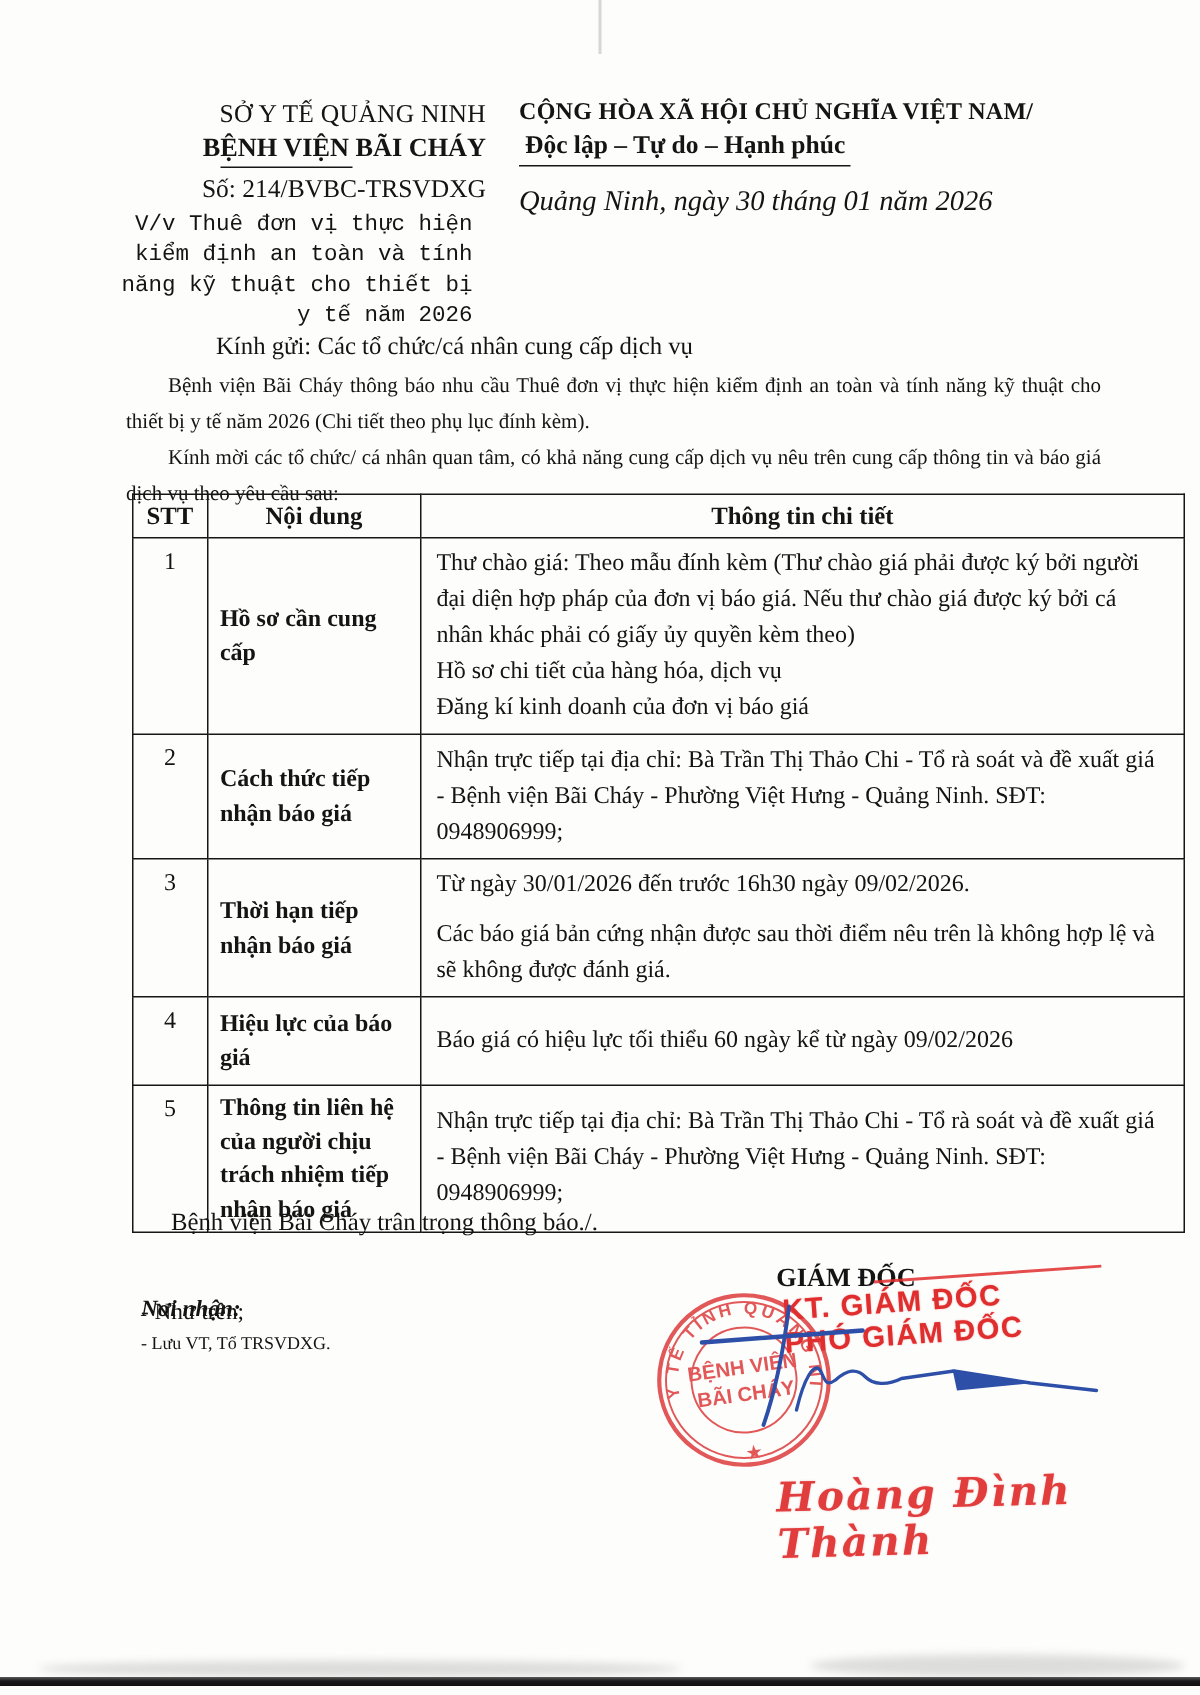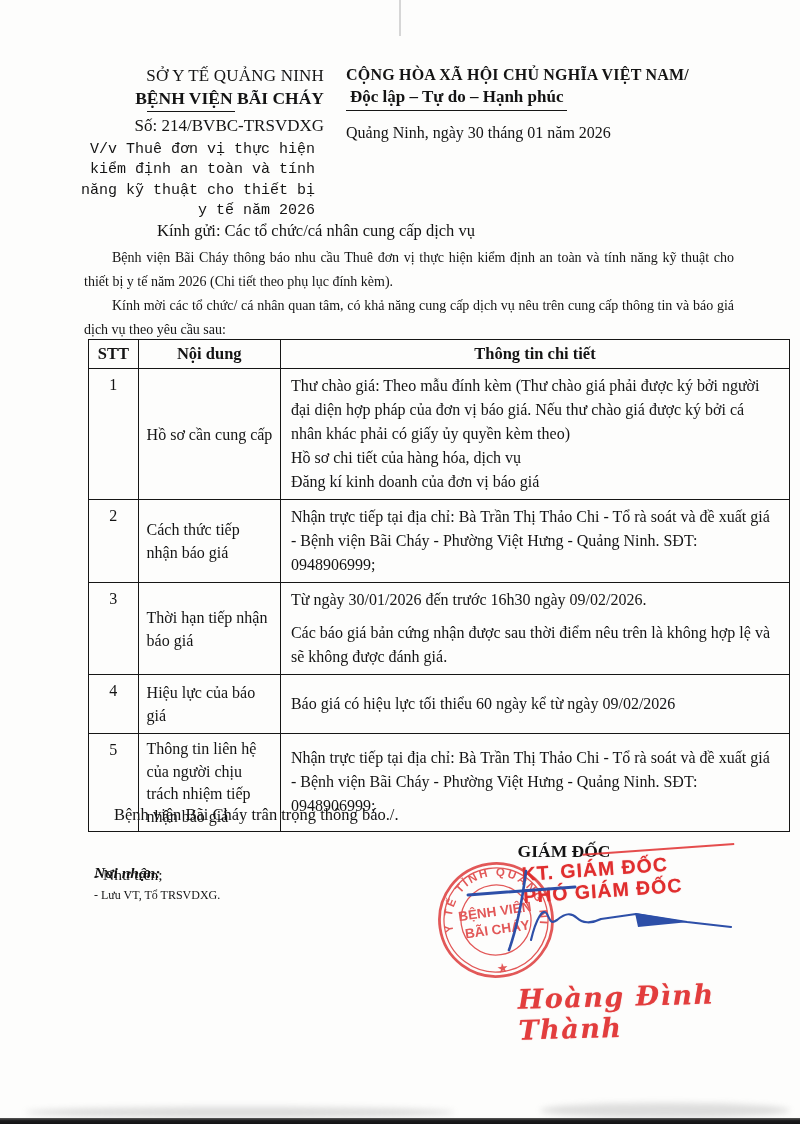--- a/index.html
+++ b/index.html
@@ -13,34 +13,34 @@
   .hdr-left { position:absolute; left:58px; top:66px; width:266px; text-align:right; }
   .hl1 { font-size:17px; letter-spacing:.2px; }
   .hl2 { font-size:17.5px; font-weight:bold; margin-top:2px; }
   .hl2-underline { width:88px; height:0; border-bottom:1.6px solid #161616; margin:2px auto 4px; }
   .hl3 { font-size:17px; }
   .hl-subject { font-size:15px; line-height:1.36; margin:4px auto 0; width:248px;font-family:Liberation Mono, monospace; }
   .hdr-right { position:absolute; left:346px; top:66px; width:430px; text-align:left; }
   .hr1 { font-size:16px; font-weight:bold; letter-spacing:.2px; }
   .hr2 { display:inline-block; font-size:17px; font-weight:bold; margin-top:3px;
          padding:0 4px 3px; border-bottom:1.7px solid #161616; }
-  .hr3 { font-size:16px; margin-top:13px; }
+  .hr3 { font-style:italic; font-size:19px; margin-top:13px; }
   
-  .salutation { position:absolute; left:157px; top:221px; font-size:16.5px; }
+  .salutation { position:absolute; left:144px; top:221px; font-size:16.5px; }
   .body-paras { position:absolute; left:84px; top:246px; width:650px;
                 font-size:14px; line-height:24px; text-align:justify; }
   .body-paras p { text-indent:28px; }
   
-  table.doc-table { position:absolute; left:88px; top:339px; width:702px;
+  table.doc-table { position:absolute; left:88px; top:329px; width:702px;
                     border-collapse:collapse; font-size:16px; }
   .doc-table td, .doc-table th { border:1.7px solid #161616; }
   .doc-table th { font-size:16.5px; font-weight:bold; text-align:center; padding:2px 4px; height:29px; }
   .col-stt { width:46px; } .col-nd { width:132px; } .col-ct { width:472px; }
   td.stt { text-align:center; vertical-align:top; padding-top:7px; font-size:16px; }
-  td.nd  { vertical-align:middle; padding:4px 6px 2px 8px; line-height:1.42; }
+  td.nd  { vertical-align:middle; padding:4px 6px 2px 8px; line-height:1.42;font-weight:bold; }
   td.ct  { vertical-align:middle; padding:5px 10px; line-height:1.5; }
   td.ct-top { vertical-align:top; }
   td.ct .para-gap { margin-bottom:9px; }
   
   .closing { position:absolute; left:114px; top:805px; font-size:16.5px; }
   .recipients-label { position:absolute; left:94px; top:864px; font-size:15.5px;
                       font-weight:bold; font-style:italic; }
   .recipient-1 { position:absolute; left:94px; top:866px; font-size:15.5px; }
   .recipient-2 { position:absolute; left:94px; top:888px; font-size:12px; }
   .director-title { position:absolute; left:464px; top:841px; width:200px;

